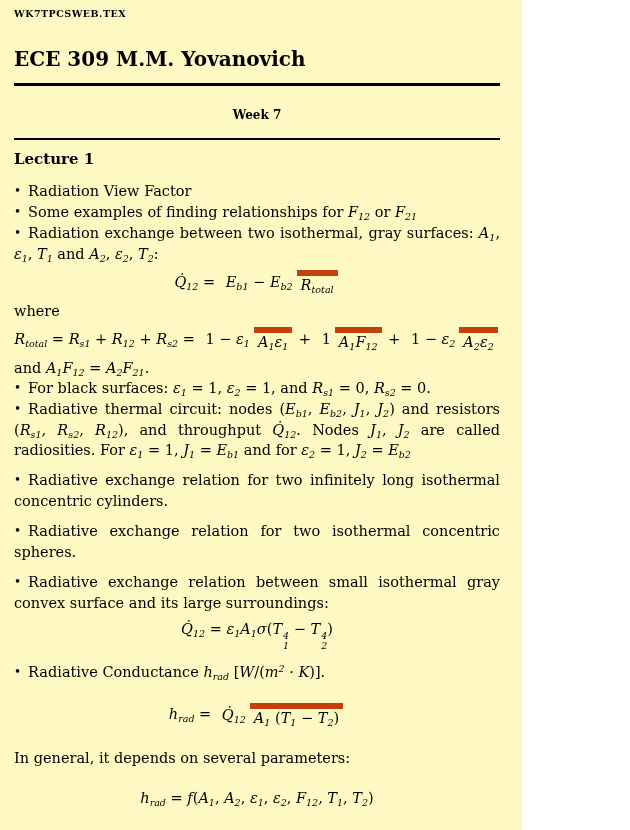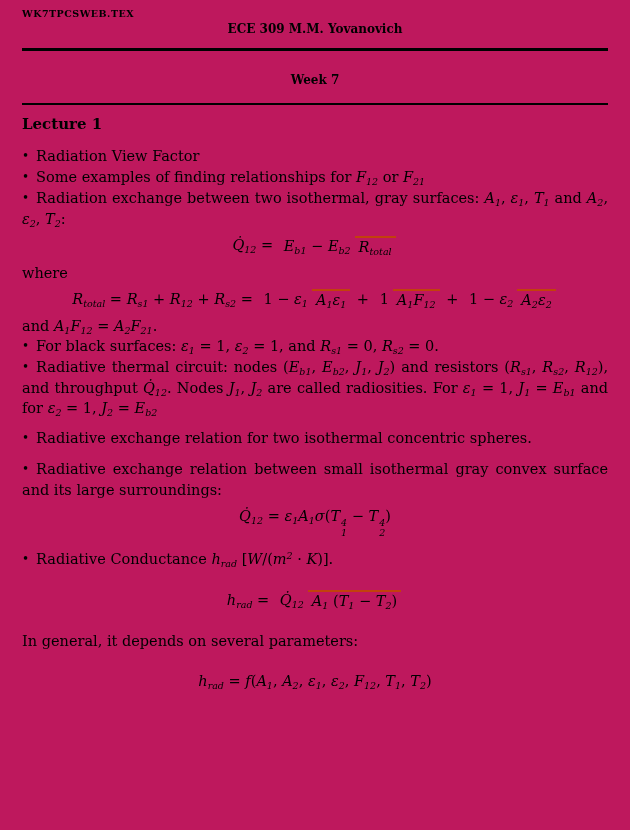--- a/index.html
+++ b/index.html
@@ -3,36 +3,36 @@
 <meta charset="utf-8">
 <style>
   html, body {
     margin: 0; padding: 0;
     background: #ffffff;
     color: #000000;
     font-family: "DejaVu Serif", serif;
   }
   .page {
     position: relative;
-    width: 630px; height: 830px;
+    width: 522px; height: 830px;
     box-sizing: border-box;
-    padding: 8px 22px 0 22px;
+    padding: 8px 22px 0 14px;
     overflow: hidden;
-    background: #be185d;
+    background: #fef9c3;
   }
   .filename {
     font-size: 9.5px;
     font-weight: bold;
     letter-spacing: 0.5px;
   }
   .course {
-    margin-top: 3px;
-    text-align: center;
+    margin-top: 28px;
+    text-align: left;
     font-weight: bold;
-    font-size: 12px;
+    font-size: 20px;
   }
   .rule { background: #000; width: 100%; }
   .rule-thick { height: 3px; margin-top: 12px; }
   .rule-thin  { height: 2px; margin-top: 16px; }
   .week {
     margin: 22px 0 0 0;
     text-align: center;
     font-weight: bold;
     font-size: 12px;
   }
@@ -91,21 +91,21 @@
     align-items: center;
     vertical-align: middle;
     margin: 0 2px;
     text-align: center;
   }
   .frac .num, .frac .den {
     display: block;
     padding: 0 4px;
     line-height: 19px;
   }
-  .frac .den { border-top: 2px solid #c2410c; }
+  .frac .den { border-top: 6px solid #c2410c; }
 </style>
 </head>
 <body>
 
 <div class="page">
 
   <div class="filename">WK7TPCSWEB.TEX</div>
 
   <div class="course">ECE 309 M.M. Yovanovich</div>
 
@@ -141,20 +141,21 @@
           <span class="den"><span class="mvar">A</span><sub>2</sub><span class="mvar">ε</span><sub>2</sub></span>
         </span></span></div>
 
   <p><span><span class="mop">and </span><span class="mvar">A</span><sub>1</sub><span class="mvar">F</span><sub>12</sub><span class="mop"> = </span><span class="mvar">A</span><sub>2</sub><span class="mvar">F</span><sub>21</sub><span class="mop">.</span></span></p>
 
   <p><span class="bchar">•</span><span><span class="mop">For black surfaces: </span><span class="mvar">ε</span><sub>1</sub><span class="mop"> = 1, </span><span class="mvar">ε</span><sub>2</sub><span class="mop"> = 1, and </span><span class="mvar">R</span><sub>s1</sub><span class="mop"> = 0, </span><span class="mvar">R</span><sub>s2</sub><span class="mop"> = 0.</span></span></p>
 
   <p><span class="bchar">•</span><span><span class="mop">Radiative thermal circuit: nodes (</span><span class="mvar">E</span><sub>b1</sub><span class="mop">, </span><span class="mvar">E</span><sub>b2</sub><span class="mop">, </span><span class="mvar">J</span><sub>1</sub><span class="mop">, </span><span class="mvar">J</span><sub>2</sub><span class="mop">) and resistors (</span><span class="mvar">R</span><sub>s1</sub><span class="mop">, </span><span class="mvar">R</span><sub>s2</sub><span class="mop">, </span><span class="mvar">R</span><sub>12</sub><span class="mop">), and throughput </span><span class="mvar">Q̇</span><sub>12</sub><span class="mop">. Nodes </span><span class="mvar">J</span><sub>1</sub><span class="mop">, </span><span class="mvar">J</span><sub>2</sub><span class="mop"> are called radiosities. For </span><span class="mvar">ε</span><sub>1</sub><span class="mop"> = 1, </span><span class="mvar">J</span><sub>1</sub><span class="mop"> = </span><span class="mvar">E</span><sub>b1</sub><span class="mop"> and for </span><span class="mvar">ε</span><sub>2</sub><span class="mop"> = 1, </span><span class="mvar">J</span><sub>2</sub><span class="mop"> = </span><span class="mvar">E</span><sub>b2</sub></span></p>
 
 
+  <p class="sp"><span class="bchar">•</span><span>Radiative exchange relation for two infinitely long isothermal concentric cylinders.</span></p>
 
   <p class="sp"><span class="bchar">•</span><span>Radiative exchange relation for two isothermal concentric spheres.</span></p>
 
   <p class="sp"><span class="bchar">•</span><span>Radiative exchange relation between small isothermal gray convex surface and its large surroundings:</span></p>
 
   <div class="eq"><span><span class="mvar">Q̇</span><sub>12</sub><span class="mop"> = </span><span class="mvar">ε</span><sub>1</sub><span class="mvar">A</span><sub>1</sub><span class="mvar">σ</span><span class="mop">(</span><span class="mvar">T</span><span class="supsub">
           <sup>4</sup>
           <sub>1</sub>
         </span><span class="mop"> − </span><span class="mvar">T</span><span class="supsub">
           <sup>4</sup>

